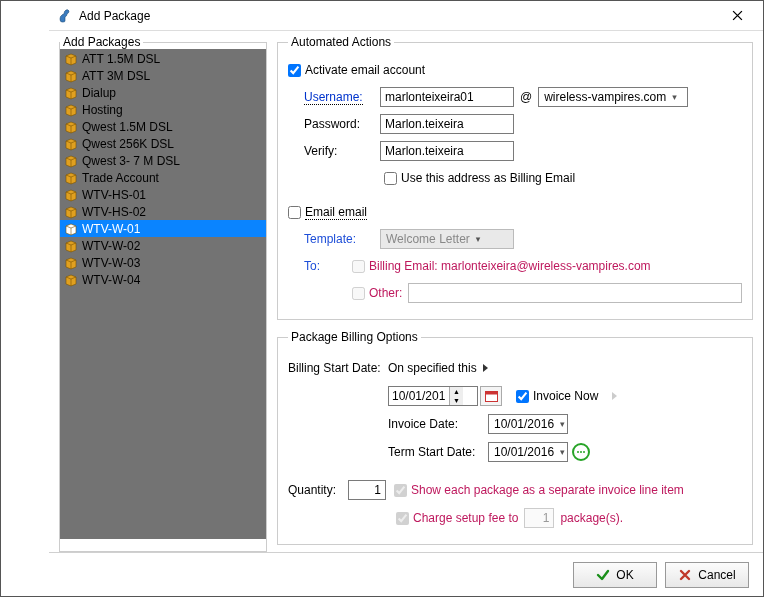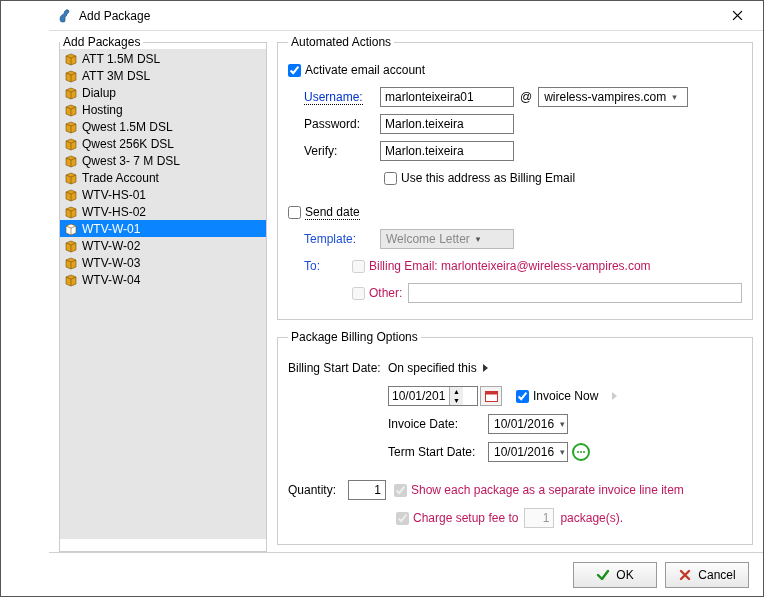--- a/index.html
+++ b/index.html
@@ -13,21 +13,21 @@
 .titlebar .title { flex: 1; color: #000; }
 .titlebar .close { width: 40px; height: 24px; display: flex; align-items: center; justify-content: center; }
 
 .body { flex: 1; display: flex; padding: 4px 10px 0 10px; gap: 10px; }
 
 
 .left { width: 208px; display: flex; flex-direction: column; }
 fieldset { border: 1px solid #ccc; margin: 0; padding: 0; }
 legend { padding: 0 3px; color: #000; margin-left: 0; }
 .pkg-fieldset { flex: 1; }
-.pkg-list { border: none; height: 490px; overflow: auto; padding: 1px 0; background: #e5e5e5; }
+.pkg-list { border: none; height: 490px; overflow: auto; padding: 1px 0; background: #737373; }
 .pkg-item { display: flex; align-items: center; height: 17px; padding: 0 4px; gap: 4px; white-space: nowrap; }
 .pkg-item.selected { background: #0a84ff; color: #fff; }
 .pkg-icon { width: 14px; height: 14px; display: inline-flex; align-items: center; justify-content: center; }
 .pkg-item.selected .pkg-icon svg path.body3d { fill: #fff; }
 
 
 .right { flex: 1; display: flex; flex-direction: column; gap: 10px; }
 
 .aa-fieldset { padding: 6px 10px 14px 10px; }
 .row { display: flex; align-items: center; min-height: 24px; margin-top: 3px; }
@@ -254,21 +254,21 @@
           <span class="val"><input type="text" style="width: 134px;" value="Marlon.teixeira"></span>
         </div>
 
         <div class="row" style="margin-left:96px">
           <input type="checkbox" style="">
           <span>Use this address as Billing Email</span>
         </div>
 
         <div class="row" style="margin-top:10px">
           <input type="checkbox" style="">
-          <span class="dotted-u">Send date</span>
+          <span class="dotted-u">Email email</span>
         </div>
 
         <div class="row indent1">
           <span class="lbl gray">Template:</span>
           <span class="combo-box dis" style="width:134px">
             <span>Welcome Letter</span>
             <span class="dd">▾</span>
           </span>
         </div>
 

